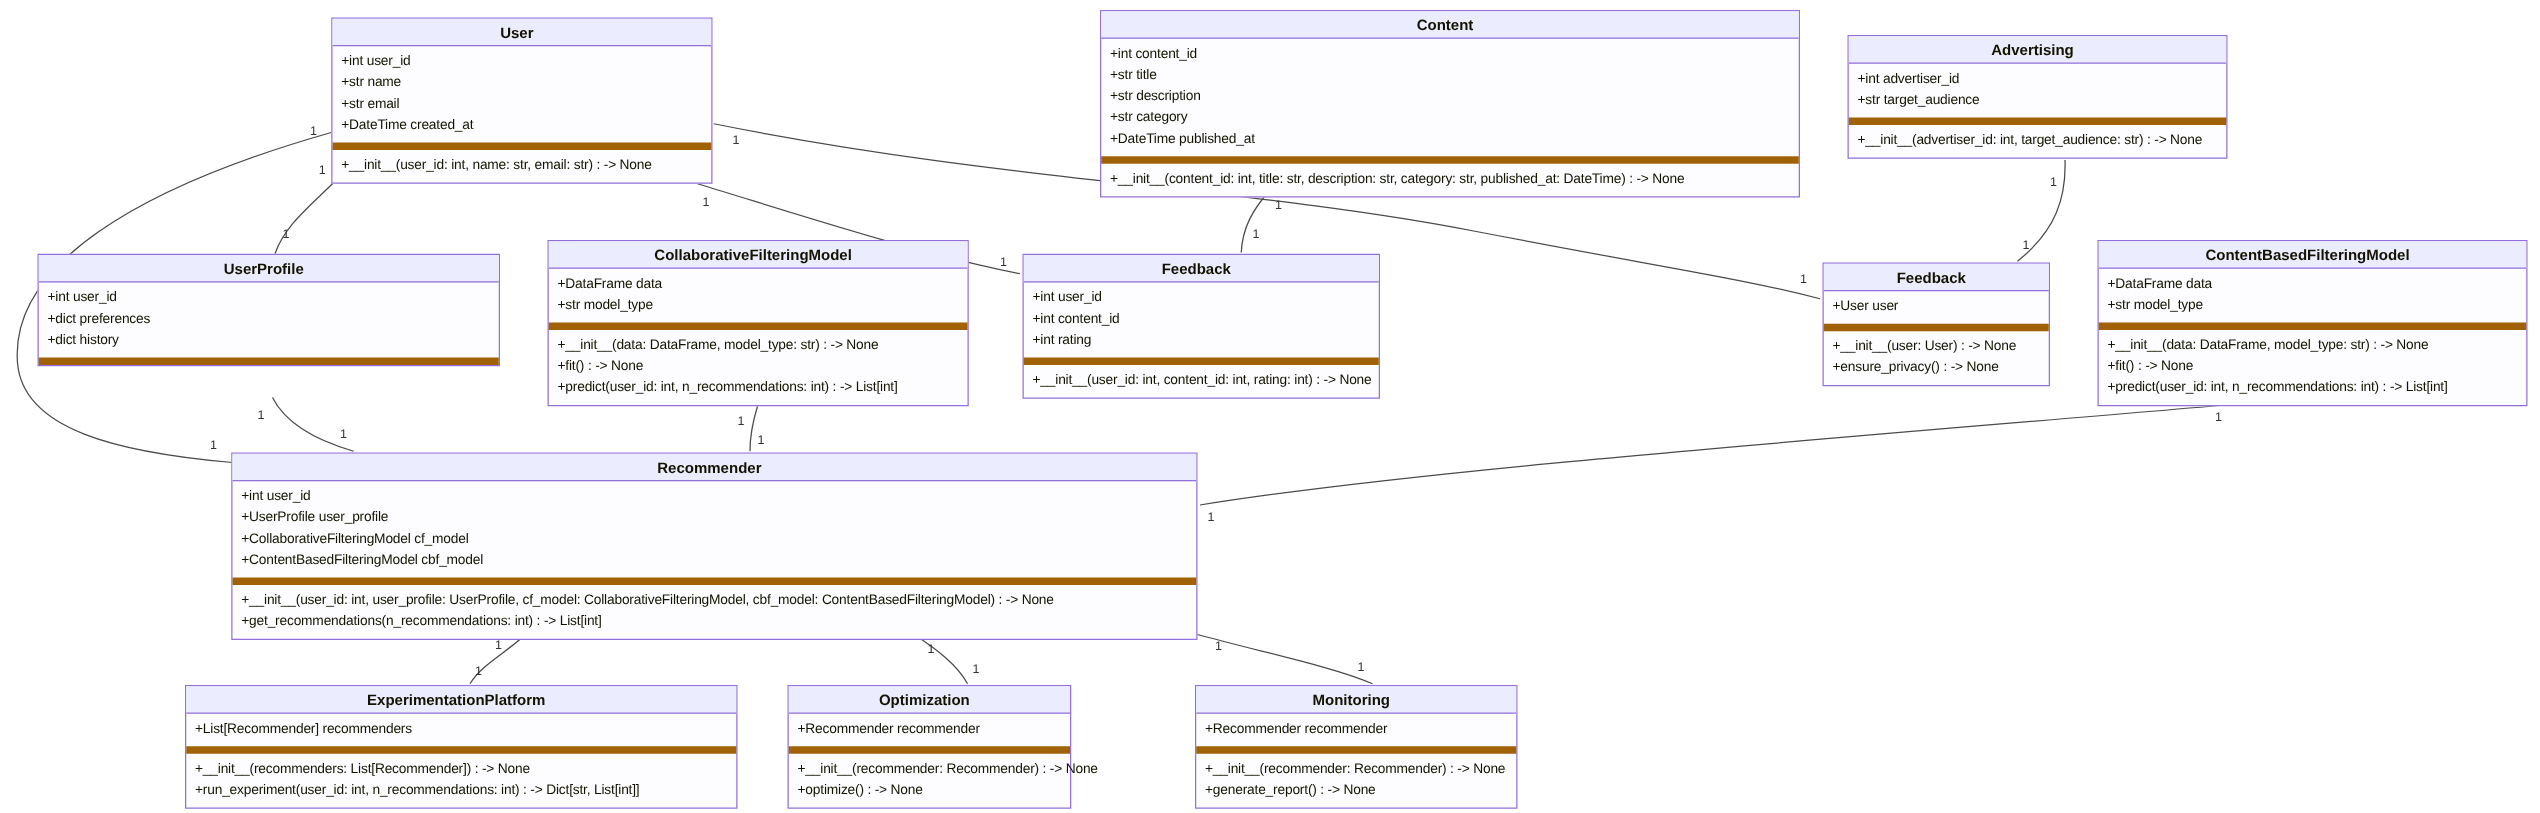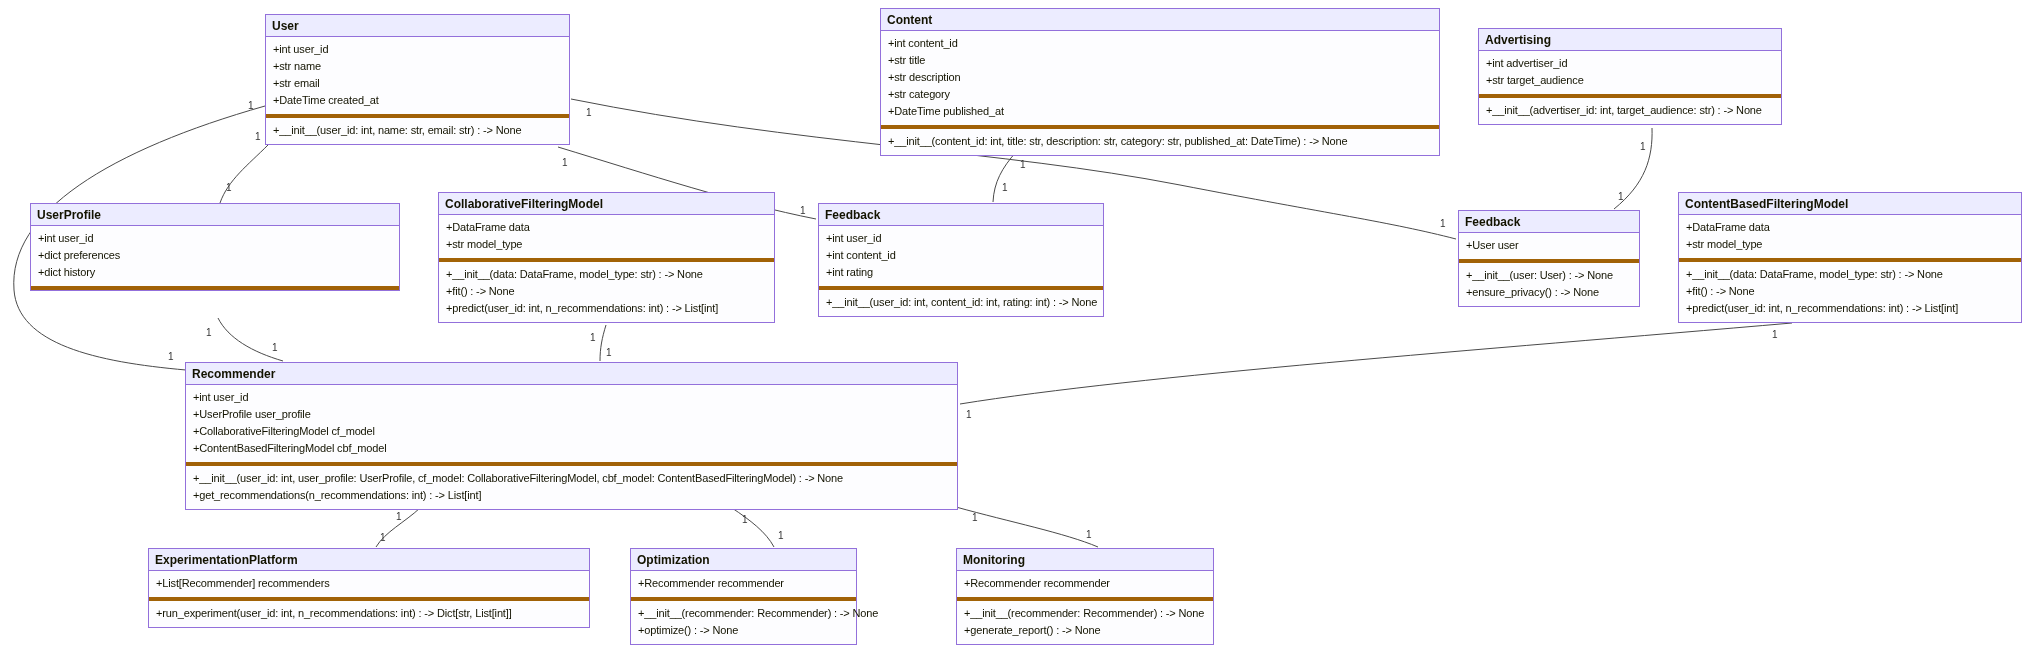--- a/index.html
+++ b/index.html
@@ -11,24 +11,25 @@
     background:#fdfdff;
     border:1px solid #9370DB;
     box-sizing:border-box;
     color:#131300;
   }
   .cls-title{
     background:#ECECFF;
     border-bottom:1px solid #9370DB;
     font-weight:bold;
     font-size:12px;
+    text-align:center;
     padding:4px 14px 3px 6px;
     letter-spacing:0;
   }
-  .cls-attrs{border-bottom:4px solid #a16207;padding:4px 0 5px 0;}
+  .cls-attrs{border-bottom:6px solid #a16207;padding:4px 0 5px 0;}
   .cls-methods{padding:4px 0 5px 0;}
   .member{
     font-size:11px;
     line-height:17px;
     padding:0 7px;
     white-space:nowrap;
     letter-spacing:-0.15px;
   }
   .mult{
     position:absolute;z-index:3;
@@ -202,20 +203,21 @@
       <div class="member">+get_recommendations(n_recommendations: int) : -&gt; List[int]</div>
     </div>
   </div>
 
   <div class="cls" style="left:148px;top:548px;width:442px">
     <div class="cls-title">ExperimentationPlatform</div>
     <div class="cls-attrs">
       <div class="member">+List[Recommender] recommenders</div>
     </div>
     <div class="cls-methods">
+      <div class="member">+__init__(recommenders: List[Recommender]) : -&gt; None</div>
       <div class="member">+run_experiment(user_id: int, n_recommendations: int) : -&gt; Dict[str, List[int]]</div>
     </div>
   </div>
 
   <div class="cls" style="left:630px;top:548px;width:227px">
     <div class="cls-title">Optimization</div>
     <div class="cls-attrs">
       <div class="member">+Recommender recommender</div>
     </div>
     <div class="cls-methods">

